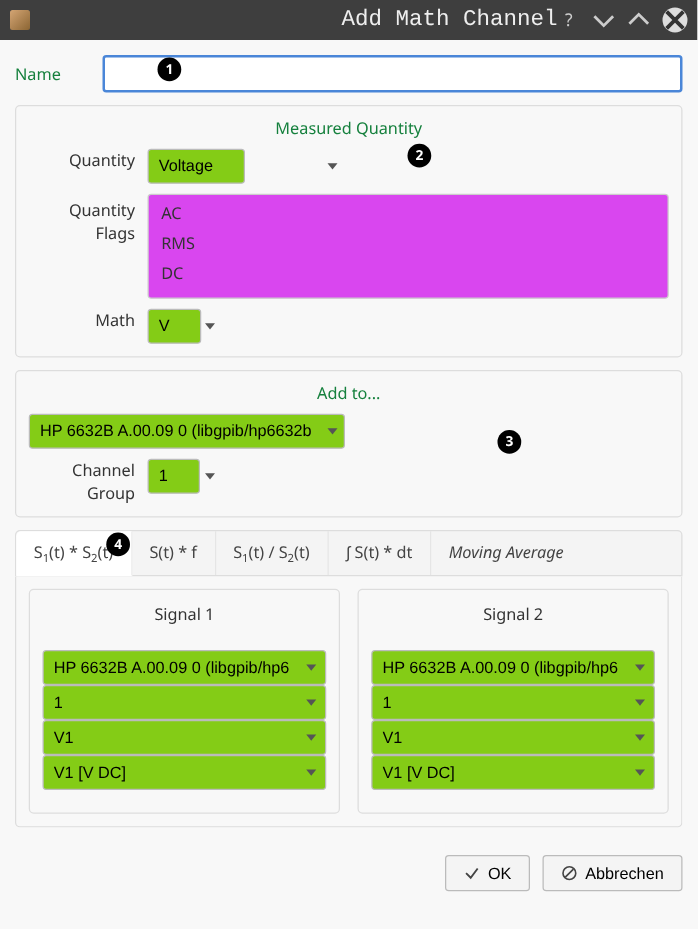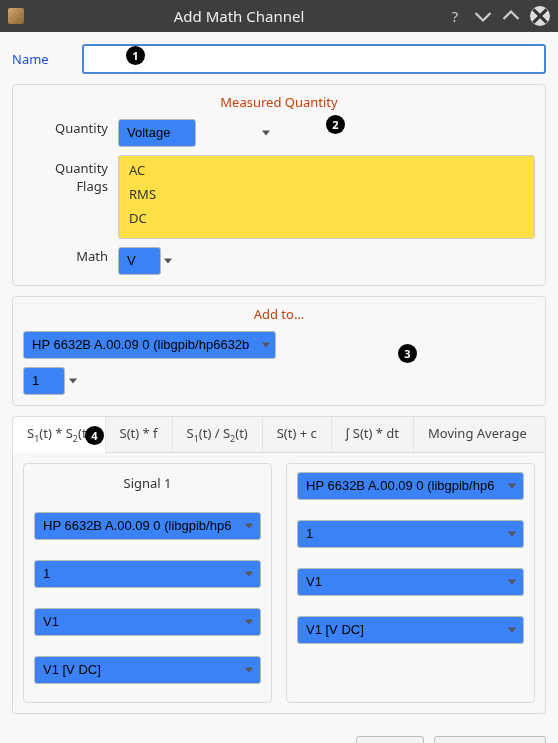--- a/index.html
+++ b/index.html
@@ -1,45 +1,45 @@
 <!DOCTYPE html>
 <html><head>
 <meta charset="utf-8">
 <style>
 * { box-sizing: border-box; margin: 0; padding: 0; }
 body { font-family: "Segoe UI", "Noto Sans", sans-serif; font-size: 13px; color: #333; background: #f8f8f8; width: 558px; height: 743px; overflow: hidden; }
 .titlebar { background: #3e3e3e; color: #eee; height: 32px; display: flex; align-items: center; padding: 0 8px; }
 .titlebar .icon-slot { width: 16px; height: 16px; margin-right: 8px; background: linear-gradient(135deg, #d4a574, #8b6533); border-radius: 2px; }
-.titlebar .title { flex: 1; text-align: center; font-size: 15px; color: #eee; }
+.titlebar .title { flex: 1; text-align: right; font-size: 18px; color: #eee; font-family: Liberation Mono, monospace; }
 .titlebar .winctrl { display: flex; align-items: center; gap: 10px; }
 .titlebar .wbtn { width: 18px; height: 18px; display: flex; align-items: center; justify-content: center; color: #ccc; font-size: 14px; cursor: pointer; }
 .titlebar .wbtn.close { background: #ddd; color: #333; border-radius: 50%; width: 20px; height: 20px; }
 .content { padding: 12px; }
 .row { display: flex; align-items: center; margin-bottom: 10px; }
-.row label { width: 70px; text-align: left; font-size: 13px; color: #1d4ed8; }
+.row label { width: 70px; text-align: left; font-size: 13px; color: #15803d; }
 .text-input { flex: 1; border: 2px solid #4a86d8; border-radius: 3px; padding: 5px 8px; font-size: 13px; background: #fff; height: 30px; }
 .groupbox { border: 1px solid #ddd; border-radius: 4px; padding: 8px 10px 10px 10px; margin-bottom: 10px; position: relative; }
-.groupbox .gtitle { text-align: center; font-size: 13px; color: #c2410c; margin-bottom: 8px; }
+.groupbox .gtitle { text-align: center; font-size: 13px; color: #15803d; margin-bottom: 8px; }
 .form-row { display: flex; align-items: flex-start; margin-bottom: 8px; }
 .form-row .flabel { width: 95px; text-align: right; padding-right: 10px; font-size: 13px; color: #333; }
 .form-row .flabel.top { align-self: flex-start; padding-top: 4px; }
-select, .select-like { border: 1px solid #bbb; border-radius: 3px; padding: 0 24px 0 8px; font-size: 13px; background: #3b82f6; height: 28px; position: relative; appearance: none; cursor: pointer; line-height: 26px; }
+select, .select-like { border: 1px solid #bbb; border-radius: 3px; padding: 0 24px 0 8px; font-size: 13px; background: #84cc16; height: 28px; position: relative; appearance: none; cursor: pointer; line-height: 26px; }
 .select-wrap { position: relative; display: inline-block; }
 .select-wrap::after { content: ""; position: absolute; right: 8px; top: 50%; width: 0; height: 0; border-left: 4px solid transparent; border-right: 4px solid transparent; border-top: 5px solid #555; transform: translateY(-50%); pointer-events: none; }
-.listbox { border: 1px solid #ccc; border-radius: 3px; background: #fde047; height: 84px; overflow-y: auto; padding: 2px 0; flex: 1; font-size: 13px; }
+.listbox { border: 1px solid #ccc; border-radius: 3px; background: #d946ef; height: 84px; overflow-y: auto; padding: 2px 0; flex: 1; font-size: 13px; }
 .listbox .litem { padding: 3px 10px; cursor: pointer; }
 .tabs { display: flex; border: 1px solid #ddd; border-radius: 4px 4px 0 0; background: #f4f4f4; }
 .tab { padding: 7px 14px; font-size: 13px; color: #444; cursor: pointer; border-right: 1px solid #e5e5e5; }
 .tab.active { background: #fff; border-bottom: 1px solid #fff; margin-bottom: -1px; border-radius: 4px 0 0 0; }
-.tab:last-child { border-right: none; }
+.tab:last-child { border-right: none; font-style: italic; }
 .tab sub { font-size: 9px; }
 .tabpanel { border: 1px solid #ddd; border-top: none; border-radius: 0 0 4px 4px; padding: 10px; display: flex; gap: 14px; }
 .signal-box { flex: 1; border: 1px solid #ddd; border-radius: 4px; padding: 8px 10px 18px 10px; }
 .signal-box .stitle { text-align: center; font-size: 13px; margin-bottom: 20px; margin-top: 2px; }
-.signal-box .srow { margin-bottom: 20px; }
+.signal-box .srow { margin-bottom: 0; }
 .signal-box .select-wrap { width: 100%; }
 .signal-box .select-wrap select { width: 100%; }
 .footer { display: flex; justify-content: flex-end; gap: 10px; padding: 10px 12px 0 12px; }
 .btn { border: 1px solid #bbb; border-radius: 3px; background: #f4f4f4; padding: 6px 14px; font-size: 13px; cursor: pointer; display: flex; align-items: center; gap: 6px; }
 .btn svg, .btn .bicon { width: 13px; height: 13px; }
 .badge { position: absolute; width: 19px; height: 19px; background: #000; color: #fff; border-radius: 50%; font-size: 11px; font-weight: bold; display: flex; align-items: center; justify-content: center; z-index: 5; }
 #b1 { left: 126px; top: 46px; }
 #b2 { left: 326px; top: 115px; }
 #b3 { left: 398px; top: 344px; }
 #b4 { left: 85px; top: 426px; }
@@ -101,44 +101,45 @@
   </div>
 
   <div class="groupbox">
     <div class="gtitle">Add to...</div>
     <div class="form-row">
       <div class="select-wrap" style="width:255px;">
         <select><option>HP 6632B A.00.09 0 (libgpib/hp6632b</option></select>
       </div>
     </div>
     <div class="form-row" style="margin-bottom:0;">
+      <div class="flabel">Channel Group</div>
       <div class="select-wrap" style="width:62px;">
         <select><option>1</option></select>
       </div>
     </div>
   </div>
 
   <div class="tabs">
     <div class="tab active">S<sub>1</sub>(t) * S<sub>2</sub>(t)</div>
     <div class="tab">S(t) * f</div>
     <div class="tab">S<sub>1</sub>(t) / S<sub>2</sub>(t)</div>
-    <div class="tab">S(t) + c</div>
     <div class="tab">∫ S(t) * dt</div>
     <div class="tab">Moving Average</div>
   </div>
 
   <div class="tabpanel">
     <div class="signal-box">
       <div class="stitle">Signal 1</div>
       <div class="srow"><div class="select-wrap"><select><option>HP 6632B A.00.09 0 (libgpib/hp6</option></select></div></div>
       <div class="srow"><div class="select-wrap"><select><option>1</option></select></div></div>
       <div class="srow"><div class="select-wrap"><select><option>V1</option></select></div></div>
       <div class="srow" style="margin-bottom:0;"><div class="select-wrap"><select><option>V1 [V DC]</option></select></div></div>
     </div>
     <div class="signal-box">
+      <div class="stitle">Signal 2</div>
       <div class="srow"><div class="select-wrap"><select><option>HP 6632B A.00.09 0 (libgpib/hp6</option></select></div></div>
       <div class="srow"><div class="select-wrap"><select><option>1</option></select></div></div>
       <div class="srow"><div class="select-wrap"><select><option>V1</option></select></div></div>
       <div class="srow" style="margin-bottom:0;"><div class="select-wrap"><select><option>V1 [V DC]</option></select></div></div>
     </div>
   </div>
 </div>
 
 <div class="footer">
   <button class="btn">

